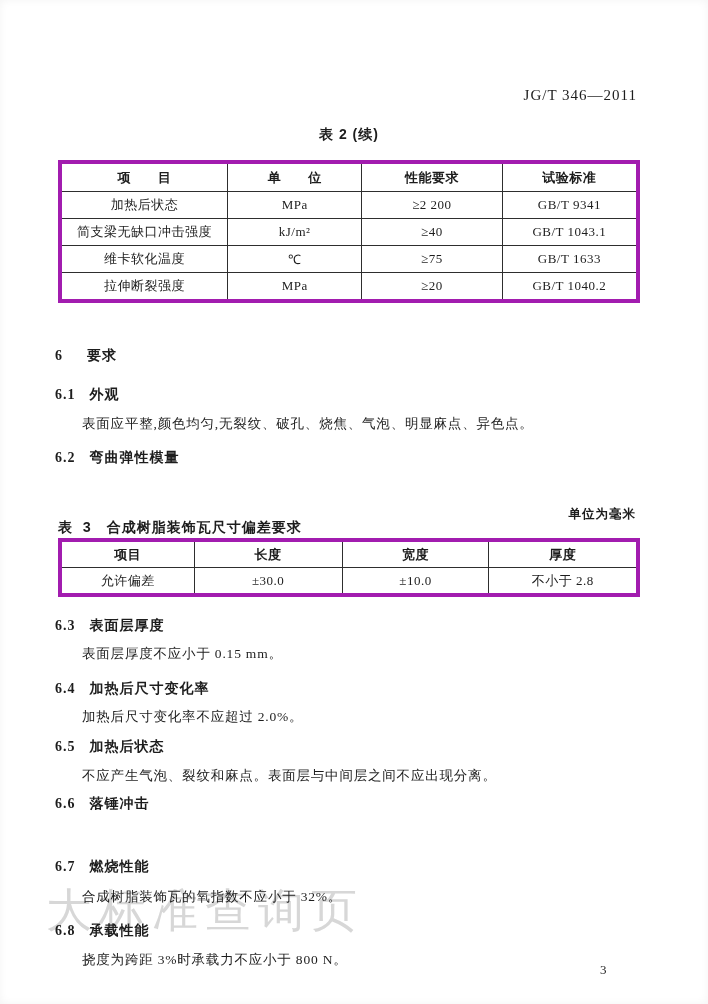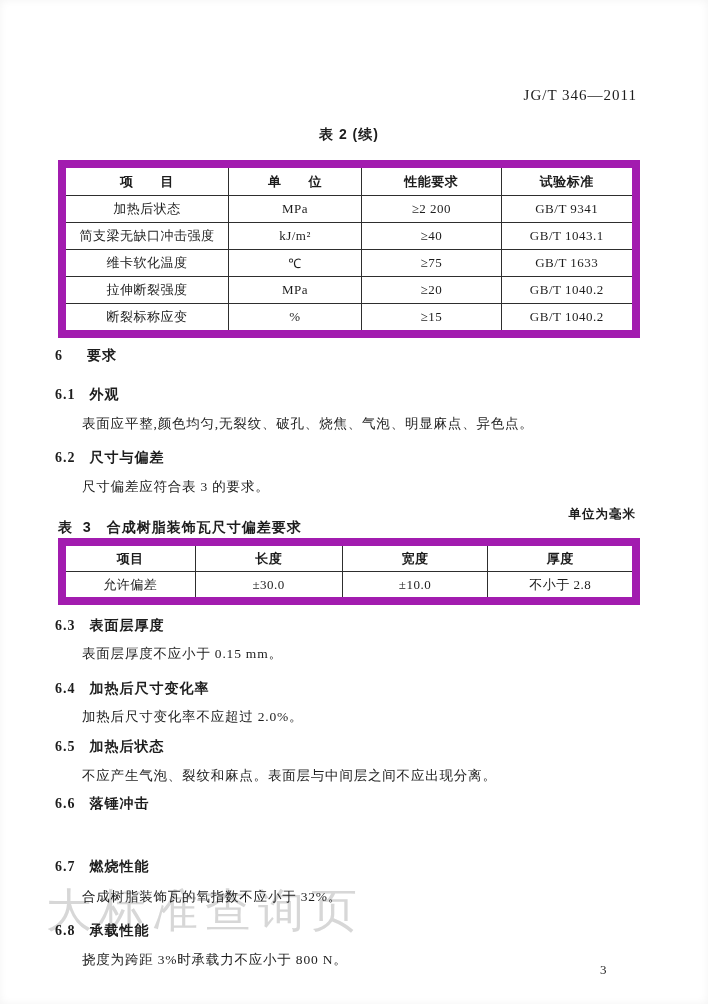--- a/index.html
+++ b/index.html
@@ -17,21 +17,21 @@
 
   .tbl-caption {
     left:58px; width:582px; text-align:center;
     font-family:"Liberation Sans", sans-serif; font-weight:bold; font-size:14px; letter-spacing:1px;
   }
   .t2-caption { top:126px; }
 
   table.doc {
     position:absolute; left:58px; width:582px;
     border-collapse:collapse; table-layout:fixed;
-    border:8px solid #a21caf;
+    border:4px solid #a21caf;
     font-size:13px;
   }
   table.doc th, table.doc td {
     border:1px solid #2e2e2e; text-align:center; vertical-align:middle;
     padding:0; letter-spacing:0.5px; color:#1d1d1d;
   }
   table.doc th {
     font-family:"Liberation Sans", sans-serif; font-weight:bold; font-size:13px;
   }
   table.doc td { font-family:"Liberation Serif", serif; }
@@ -117,42 +117,35 @@
           <td>℃</td>
           <td>≥75</td>
           <td>GB/T 1633</td>
         </tr>
         <tr>
           <td>拉伸断裂强度</td>
           <td>MPa</td>
           <td>≥20</td>
           <td>GB/T 1040.2</td>
         </tr>
-        <tr>
-          <td>断裂标称应变</td>
-          <td>%</td>
-          <td>≥15</td>
-          <td>GB/T 1040.2</td>
-        </tr>
       </tbody>
     </table>
 
     <div class="abs heading" style="top:347px">
       <span class="hnum">6</span><span>要求</span>
     </div>
 
     <div class="abs heading" style="top:386px">
       <span class="hnum wide">6.1</span><span>外观</span>
     </div>
     <div class="abs body-text" style="top:415px">表面应平整,颜色均匀,无裂纹、破孔、烧焦、气泡、明显麻点、异色点。</div>
 
     <div class="abs heading" style="top:449px">
-      <span class="hnum wide">6.2</span><span>尺寸与偏差</span>
-    </div>
-    <div class="abs body-text" style="top:478px">尺寸偏差应符合表 3 的要求。</div>
+      <span class="hnum wide">6.2</span><span>弯曲弹性模量</span>
+    </div>
 
     <div class="abs t3-caption-row">
       <span class="t3-caption">表 3　合成树脂装饰瓦尺寸偏差要求</span>
       <span class="t3-unit">单位为毫米</span>
     </div>
 
     <table class="doc t3">
       <colgroup>
         <col style="width:23.2%">
           <col style="width:25.6%">

